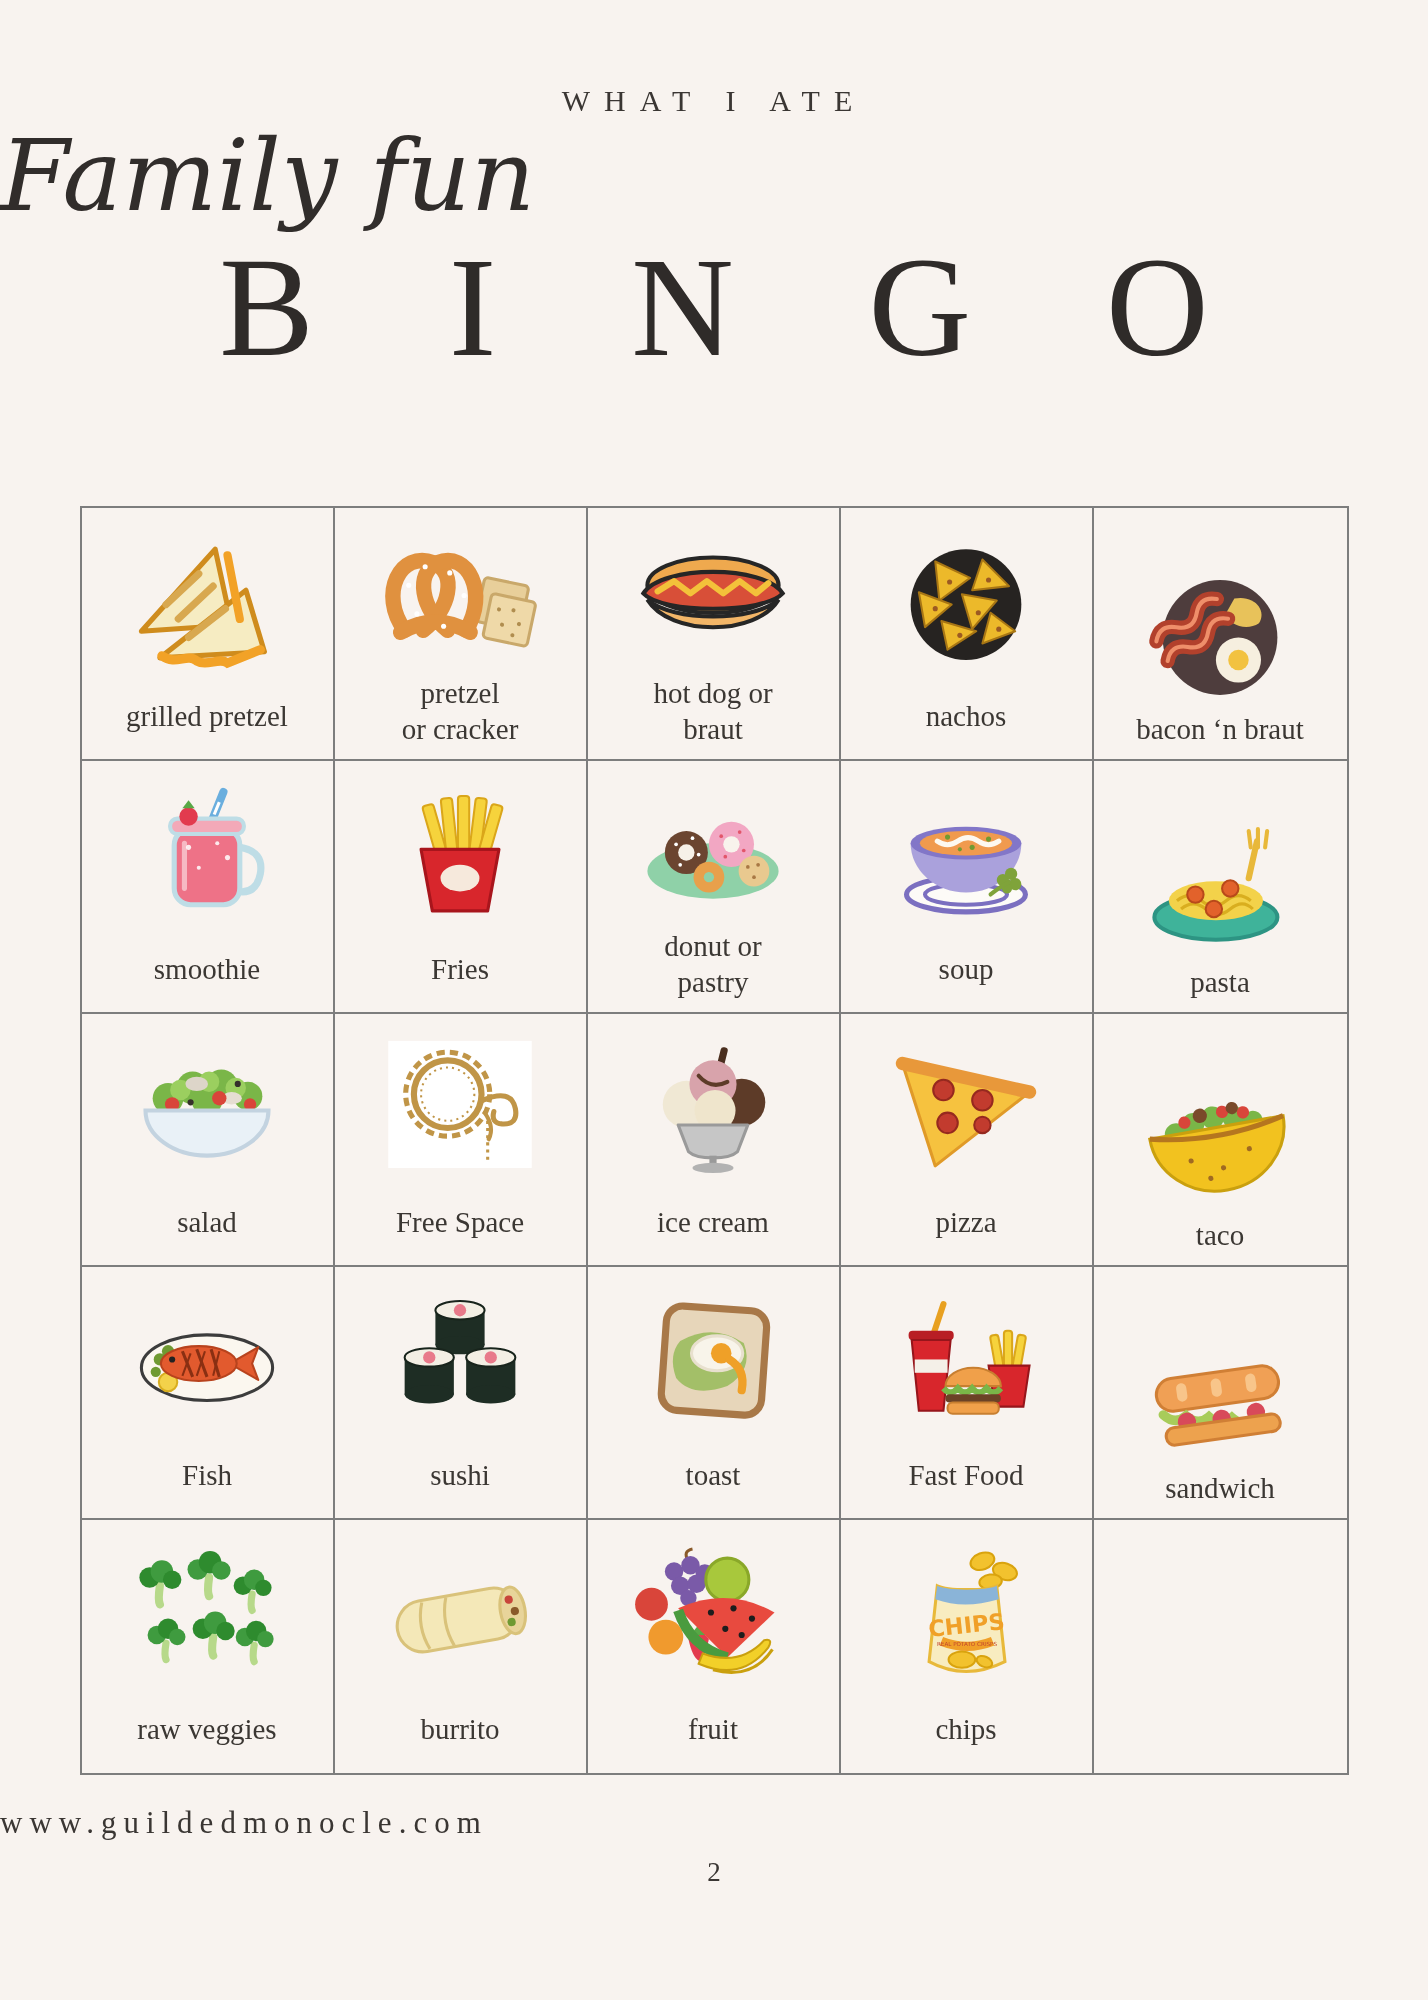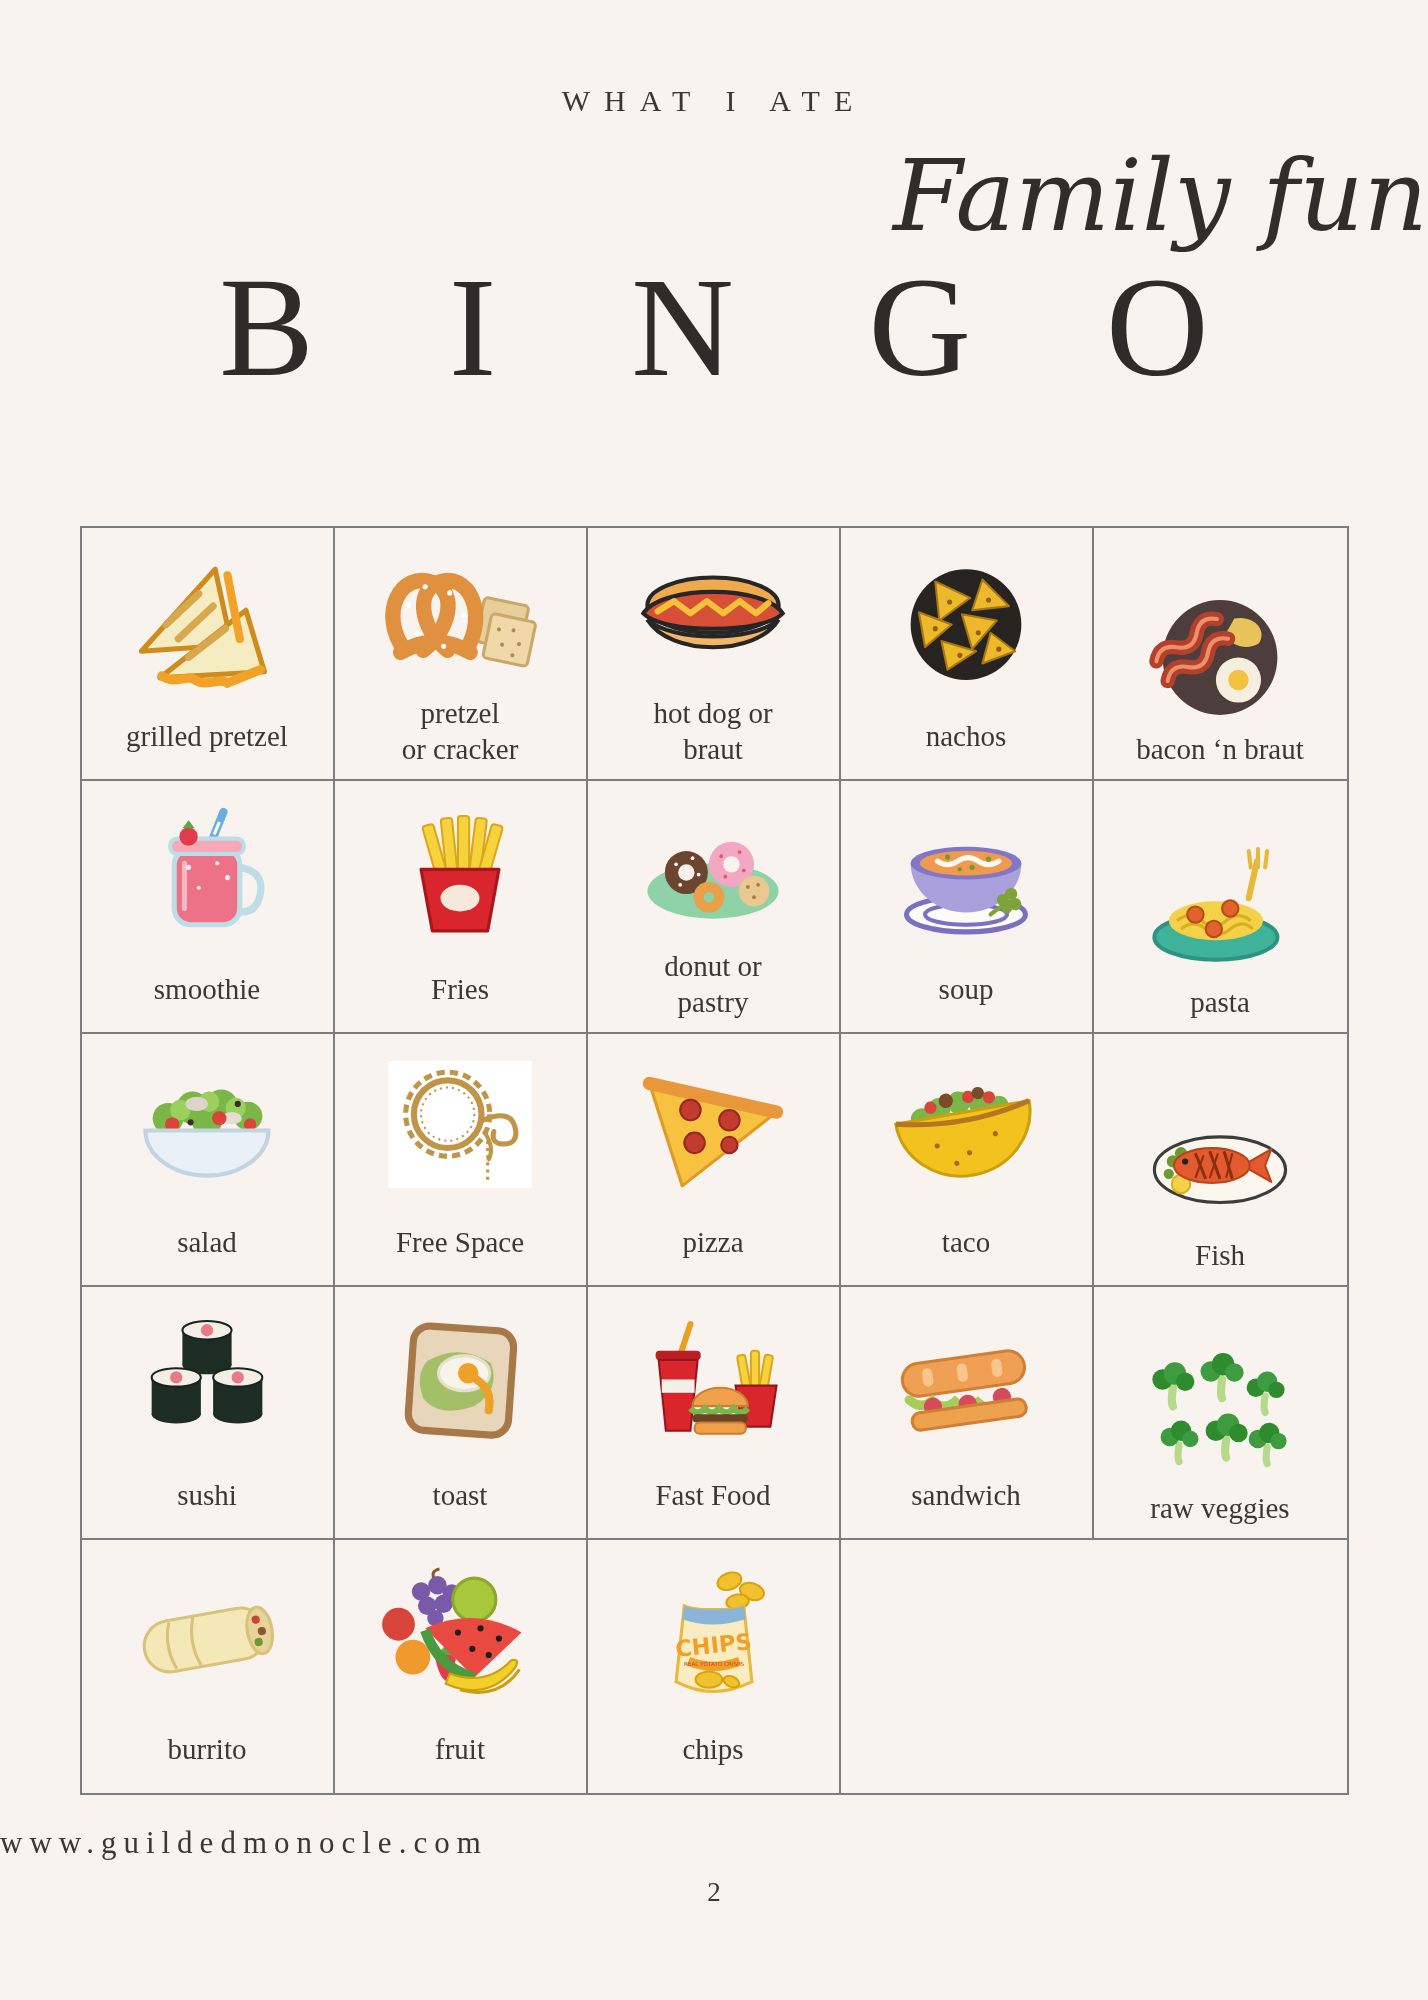--- a/index.html
+++ b/index.html
@@ -1,20 +1,20 @@
 <!DOCTYPE html>
 <html><head>
 <meta charset="utf-8">
 <style>
   * { margin:0; padding:0; box-sizing:border-box; }
   body { width:1428px; height:2000px; background:#f8f3ef; font-family:"Liberation Serif", serif; color:#3a3633; overflow:hidden; }
   .sheet { width:1428px; height:1548px; position:relative; }
 
   .eyebrow { padding-top:84px; text-align:center; font-size:30px; letter-spacing:14px; color:#3a3633; }
-  .script-title { margin-top:20px; text-align:right; font-family:"DejaVu Serif", serif; font-style:italic; font-weight:400; font-size:100px; line-height:1.15; color:#312d2b; }
+  .script-title { margin-top:0; text-align:left; font-family:"DejaVu Serif", serif; font-style:italic; font-weight:400; font-size:100px; line-height:1.15; color:#312d2b; }
   .main-title { margin-top:0px; text-align:center; font-size:142px; line-height:1.05; letter-spacing:0.95em; text-indent:0.95em; color:#2f2b29; font-weight:400; }
 
   .bingo-grid { width:1269px; margin:124px auto 0 auto; display:grid; grid-template-columns:repeat(5,253px); grid-auto-rows:253px; border:2px solid #7d7d7d; background:#f8f3ef; }
   .cell { border-right:2px solid #7d7d7d; border-bottom:2px solid #7d7d7d; display:flex; flex-direction:column; align-items:center; }
   .cell:nth-child(5n) { border-right:none;margin-top:44px; }
   .cell:nth-child(n+21) { border-bottom:none; }
   .art { height:168px; margin-top:10px; display:flex; align-items:center; justify-content:center; }
   .art svg { width:164px; height:140px; }
   .art text { font-family:"DejaVu Sans", sans-serif; }
   .cell-label { flex:1; display:flex; align-items:center; justify-content:center; text-align:center; font-size:29px; line-height:1.22; color:#3b3733; white-space:pre-line; padding-bottom:12px; }
@@ -299,20 +299,36 @@
           <circle cx="68" cy="54" r="33" fill="none" stroke="#c09547" stroke-width="6"></circle>
           <circle cx="68" cy="54" r="26" fill="none" stroke="#c09547" stroke-width="2" stroke-dasharray="2 4"></circle>
           <path d="M102,60 q28,-12 32,8 q3,16 -13,15 q-11,-1 -8,-12" fill="none" stroke="#c09547" stroke-width="5" stroke-linecap="round"></path>
           <path d="M104,72 q10,14 4,26" fill="none" stroke="#c09547" stroke-width="4" stroke-linecap="round"></path>
           <line x1="107" y1="80" x2="107" y2="120" stroke="#c09547" stroke-width="3" stroke-dasharray="3 4"></line>
         </svg>
       </div>
       <div class="cell-label">Free Space</div>
     </div>
 
+    <div class="cell">
+      <div class="art">
+        <svg viewBox="0 0 160 135">
+          <rect x="84" y="8" width="7" height="34" rx="3" fill="#4a2e1e" transform="rotate(14 88 25)"></rect>
+          <circle cx="54" cy="64" r="23" fill="#f0e8d4"></circle>
+          <circle cx="108" cy="62" r="23" fill="#5d3b28"></circle>
+          <circle cx="80" cy="44" r="23" fill="#d8a3ab"></circle>
+          <circle cx="82" cy="70" r="20" fill="#efe5cc"></circle>
+          <path d="M66,36 q12,14 28,6" fill="none" stroke="#5d3b28" stroke-width="4" stroke-linecap="round"></path>
+          <path d="M46,84 L114,84 L104,110 a26,10 0 0 1 -48,0 Z" fill="#c6c6c6" stroke="#9a9a9a" stroke-width="3" stroke-linejoin="round"></path>
+          <line x1="80" y1="114" x2="80" y2="122" stroke="#9a9a9a" stroke-width="7"></line>
+          <ellipse cx="80" cy="126" rx="20" ry="5" fill="#b2b2b2"></ellipse>
+        </svg>
+      </div>
+      <div class="cell-label">ice cream</div>
+    </div>
 
     <div class="cell">
       <div class="art">
         <svg viewBox="0 0 160 135">
           <polygon points="18,24 142,52 50,124" fill="#f6c23f" stroke="#e09a28" stroke-width="3" stroke-linejoin="round"></polygon>
           <line x1="18" y1="24" x2="142" y2="52" stroke="#e8983a" stroke-width="13" stroke-linecap="round"></line>
           <g fill="#c23b2e" stroke="#96291f" stroke-width="2">
             <circle cx="58" cy="50" r="10"></circle>
               <circle cx="96" cy="60" r="10"></circle>
               <circle cx="62" cy="82" r="10"></circle>

